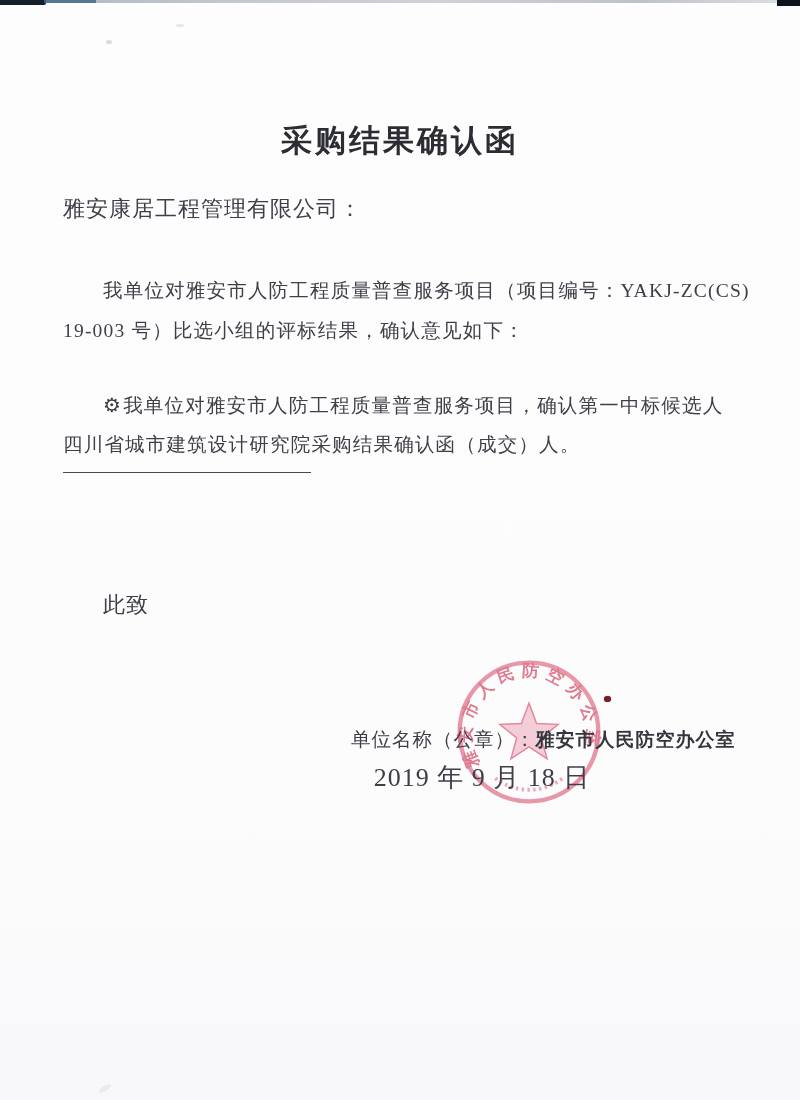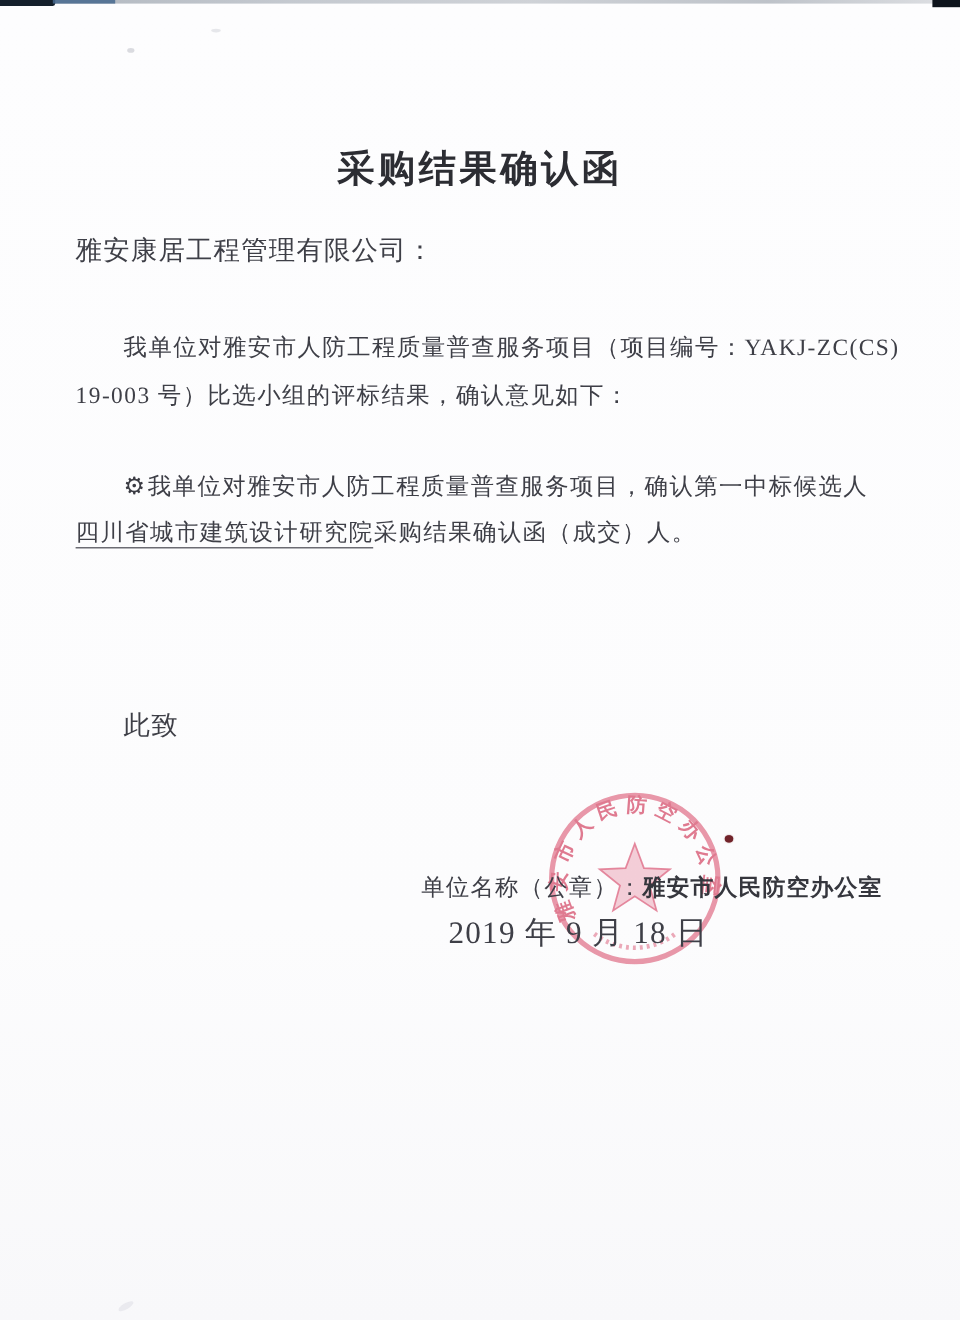--- a/index.html
+++ b/index.html
@@ -31,21 +31,21 @@
     letter-spacing:3px;margin:0;
   }
   .addressee{position:absolute;top:194px;left:63px;font-size:22px;letter-spacing:1px;}
   .para{position:absolute;left:63px;width:678px;font-size:19.5px;letter-spacing:1.2px;}
   .para .line{height:40px;line-height:28px;white-space:nowrap;}
   .indent{padding-left:40px;}
   .p1{top:264px;margin-top:13px;}
   .p2{top:391px;}
   .p3{top:493px;}
   .gear{font-family:"DejaVu Sans",sans-serif;font-size:20px;margin-right:1px;color:#3a3b43;}
-  .underlined{border-bottom:1.5px solid #474850;padding-bottom:1px;}
+  .underlined{border-bottom:1.5px solid #474850;padding-bottom:17px;}
   .closing{position:absolute;top:590px;left:63px;font-size:22px;letter-spacing:1px;}
 
   .sig-row{position:absolute;top:726px;left:351px;font-size:19.5px;letter-spacing:1px;z-index:3;white-space:nowrap;}
   .sig-org{font-family:"Liberation Sans","DejaVu Sans",sans-serif;font-weight:600;font-size:19px;color:#35363d;}
   .date-row{position:absolute;top:760px;left:351px;width:262px;text-align:center;font-size:26px;letter-spacing:1px;z-index:3;}
 
   .seal{position:absolute;left:452px;top:655px;width:154px;height:154px;z-index:2;
     mix-blend-mode:multiply;opacity:.9;}
   .red-dot{position:absolute;left:604px;top:696px;width:7px;height:6px;border-radius:50%;
     background:#71232a;box-shadow:0 0 1px #71232a;z-index:2;}

